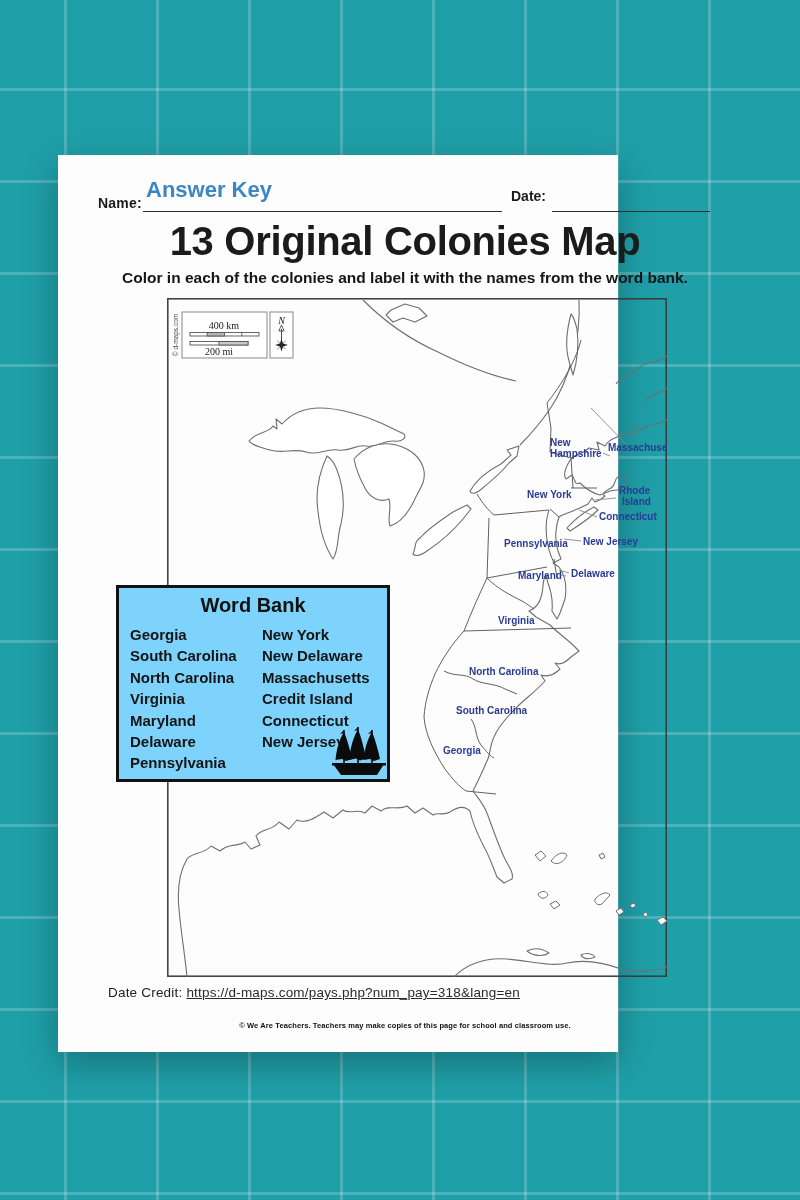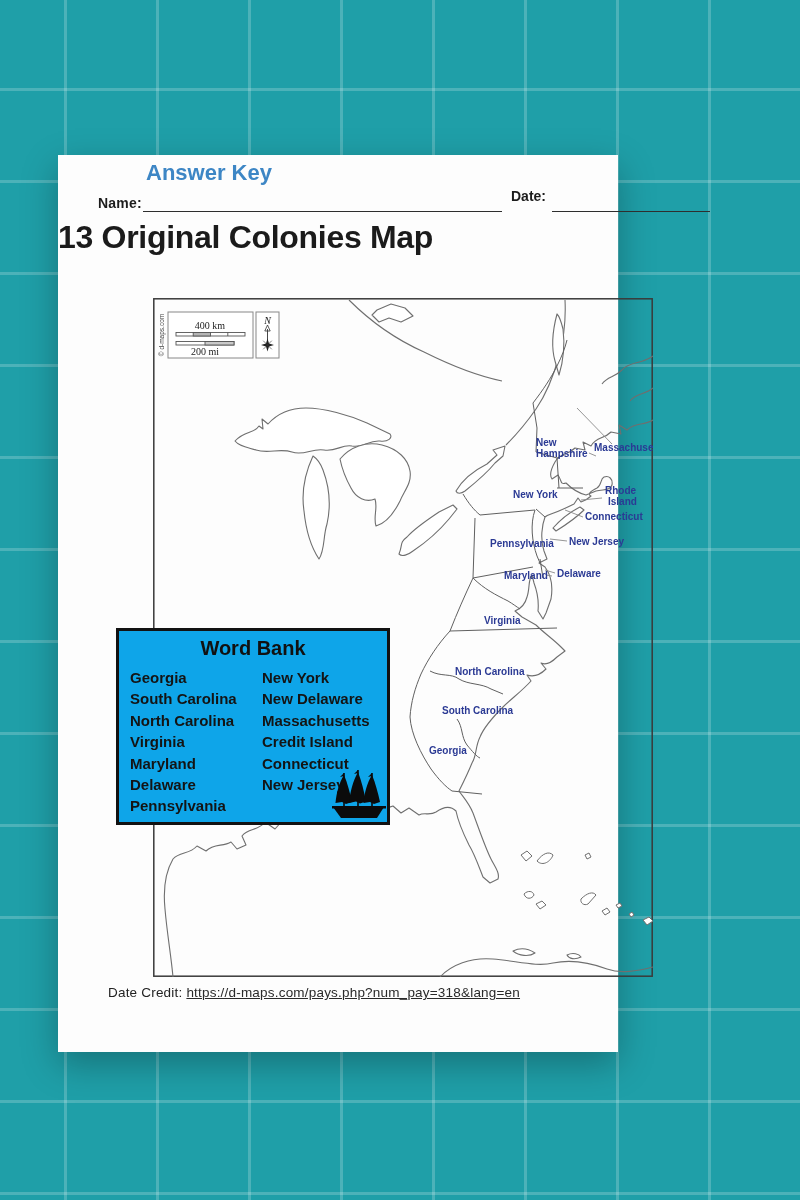--- a/index.html
+++ b/index.html
@@ -12,33 +12,33 @@
     background-size:92px 92px;
     background-position:64px 88px;
     font-family:"Liberation Sans", sans-serif;
   }
   .page{
     position:absolute;left:58px;top:155px;width:560px;height:897px;
     background:#fdfdfd;box-shadow:0 12px 34px rgba(0,0,0,.28);
   }
   
   .name-label{position:absolute;left:40px;top:40px;font-size:14px;font-weight:700;color:#1c1c1c;letter-spacing:.2px;}
-  .name-value{position:absolute;left:88px;top:5px;font-size:22px;font-weight:600;color:#3d86c5;}
+  .name-value{position:absolute;left:88px;top:22px;font-size:22px;font-weight:600;color:#3d86c5;}
   .name-line{position:absolute;left:85px;top:56px;width:359px;border-bottom:1.6px solid #2e2e2e;}
   .date-label{position:absolute;left:453px;top:33px;font-size:14px;font-weight:700;color:#1c1c1c;}
   .date-line{position:absolute;left:494px;top:56px;width:158px;border-bottom:1.6px solid #2e2e2e;}
-  .title{position:absolute;left:0;top:64px;width:694px;font-size:32px;font-weight:800;color:#1b1b1b;letter-spacing:-.3px;}
+  .title{position:absolute;left:0;top:64px;width:694px;text-align:center;font-size:40px;font-weight:800;color:#1b1b1b;letter-spacing:-.3px;}
   .subtitle{position:absolute;left:0;top:114px;width:694px;text-align:center;font-size:15.5px;font-weight:600;color:#161616;}
   
-  .map-wrap{position:absolute;left:95px;top:143px;width:500px;height:679px;}
+  .map-wrap{position:absolute;left:109px;top:143px;width:500px;height:679px;}
   .map-wrap svg{display:block;}
   
   .word-bank{
     position:absolute;left:58px;top:430px;width:274px;height:197px;
-    background:#0ea5e9;border:3px solid #121212;box-sizing:border-box;margin-top:43px;
+    background:#7dd3fc;border:3px solid #121212;box-sizing:border-box;
   }
   .wb-title{position:absolute;left:0;top:6px;width:100%;text-align:center;font-size:20px;font-weight:800;color:#111;}
   .wb-col{position:absolute;top:36px;font-size:15px;font-weight:600;color:#141414;line-height:21.4px;white-space:nowrap;}
   .wb-col.c1{left:11px;}
   .wb-col.c2{left:143px;}
   .wb-ship{position:absolute;right:-1px;bottom:1px;width:58px;height:52px;}
   
   .credit{position:absolute;left:50px;top:830px;font-size:13.5px;color:#222;letter-spacing:.2px;}
   .credit a{color:#2a2a2a;text-decoration:underline;}
   .copyright{position:absolute;left:0;top:866px;width:694px;text-align:center;font-size:7.5px;font-weight:700;color:#101010;letter-spacing:.1px;}
@@ -52,20 +52,21 @@
 
 <div class="page">
 
   <span class="name-label">Name:</span>
   <span class="name-value">Answer Key</span>
   <div class="name-line"></div>
   <span class="date-label">Date:</span>
   <div class="date-line"></div>
 
   <div class="title">13 Original Colonies Map</div>
+  <div class="subtitle">Color in each of the colonies and label it with the names from the word bank.</div>
 
   <div class="map-wrap">
     <svg width="500" height="679" viewBox="0 0 500 679">
 
       <rect x="0.8" y="0.8" width="498.4" height="677.4" fill="none" stroke="#3a3a3a" stroke-width="1.5"></rect>
 
       <text class="wm-txt" transform="rotate(-90 8 37)" x="8" y="40" text-anchor="middle">© d-maps.com</text>
 
       <g>
         <rect x="15" y="14" width="85" height="46" fill="#fff" stroke="#888" stroke-width="1"></rect>
@@ -208,14 +209,15 @@
         <path d="M3,38 L54,38 L47,49 L11,49 Z"></path>
         <path d="M2,37 L56,37 L56,39.5 L2,39.5 Z"></path>
       </g>
     </svg>
   </div>
 
   <div class="credit">
     <span>Date Credit:</span>
     <a href="#">https://d-maps.com/pays.php?num_pay=318&amp;lang=en</a>
   </div>
+  <div class="copyright">© We Are Teachers. Teachers may make copies of this page for school and classroom use.</div>
 
 </div>
 
 </body></html>

